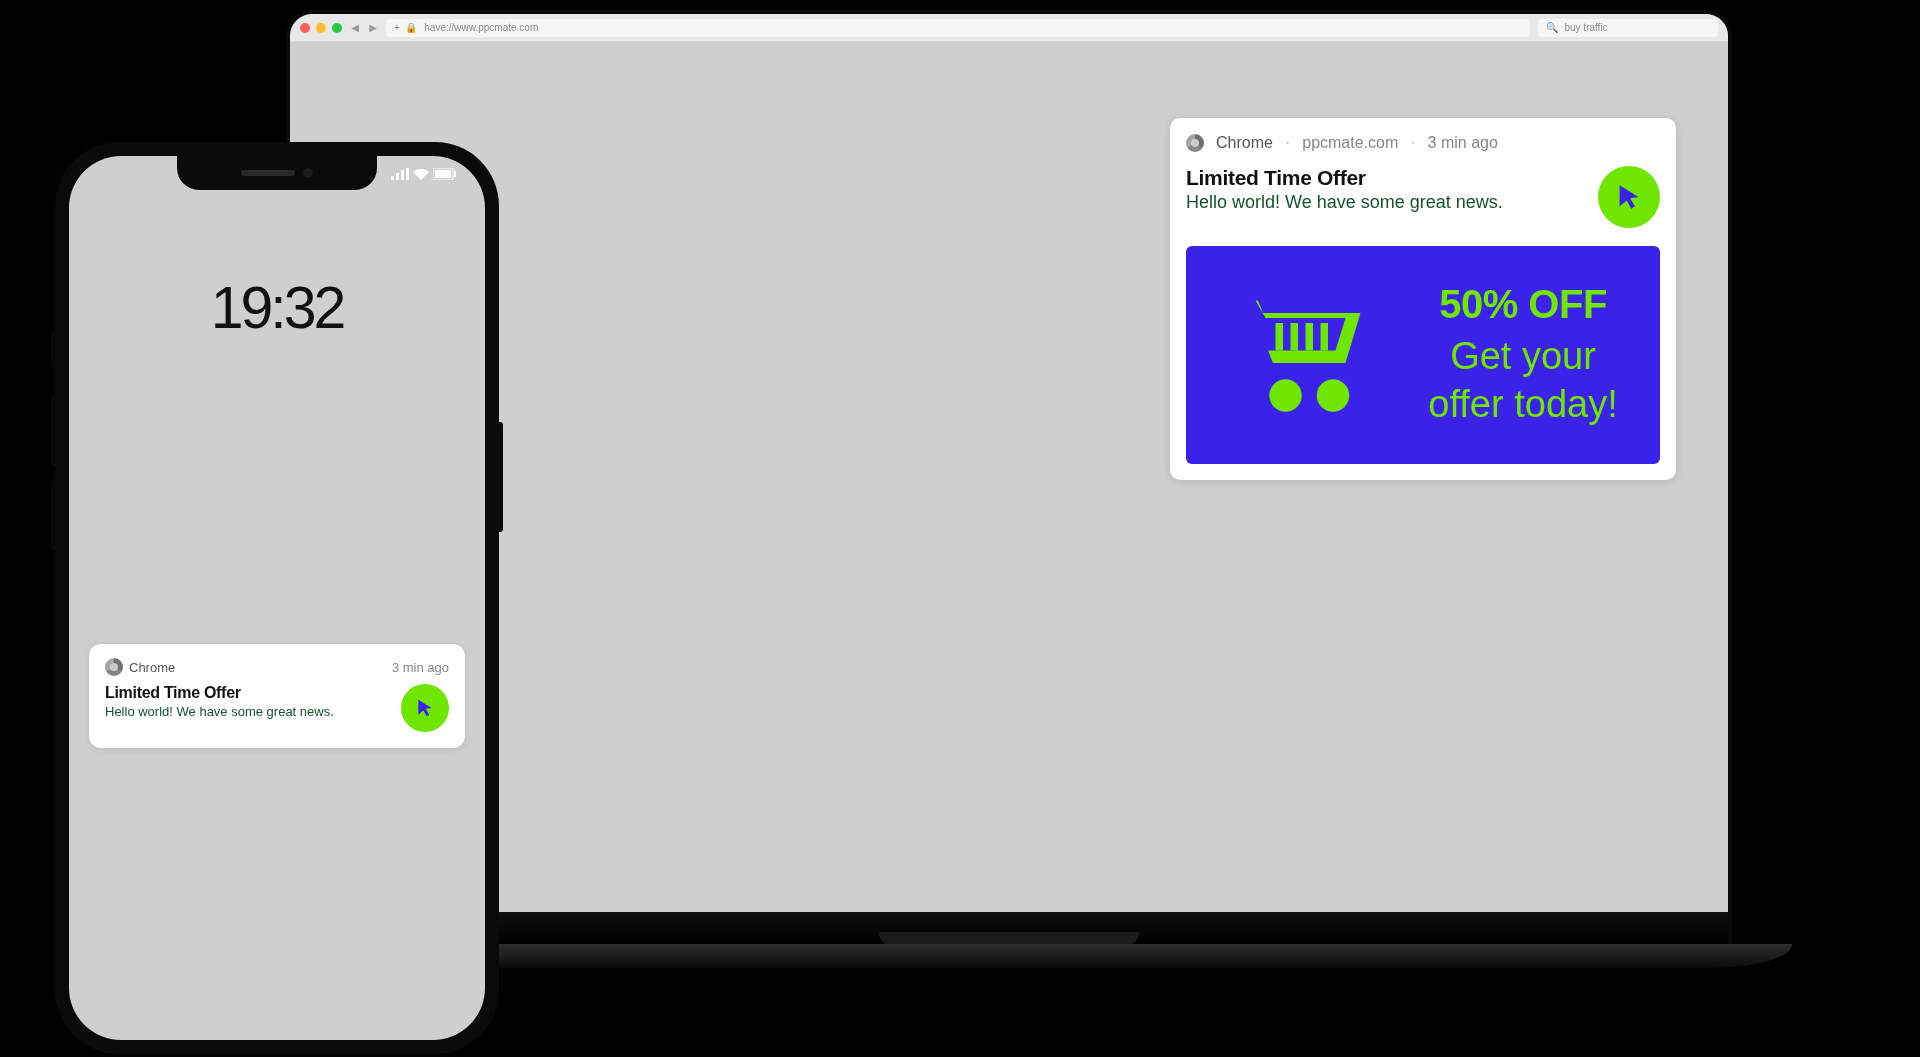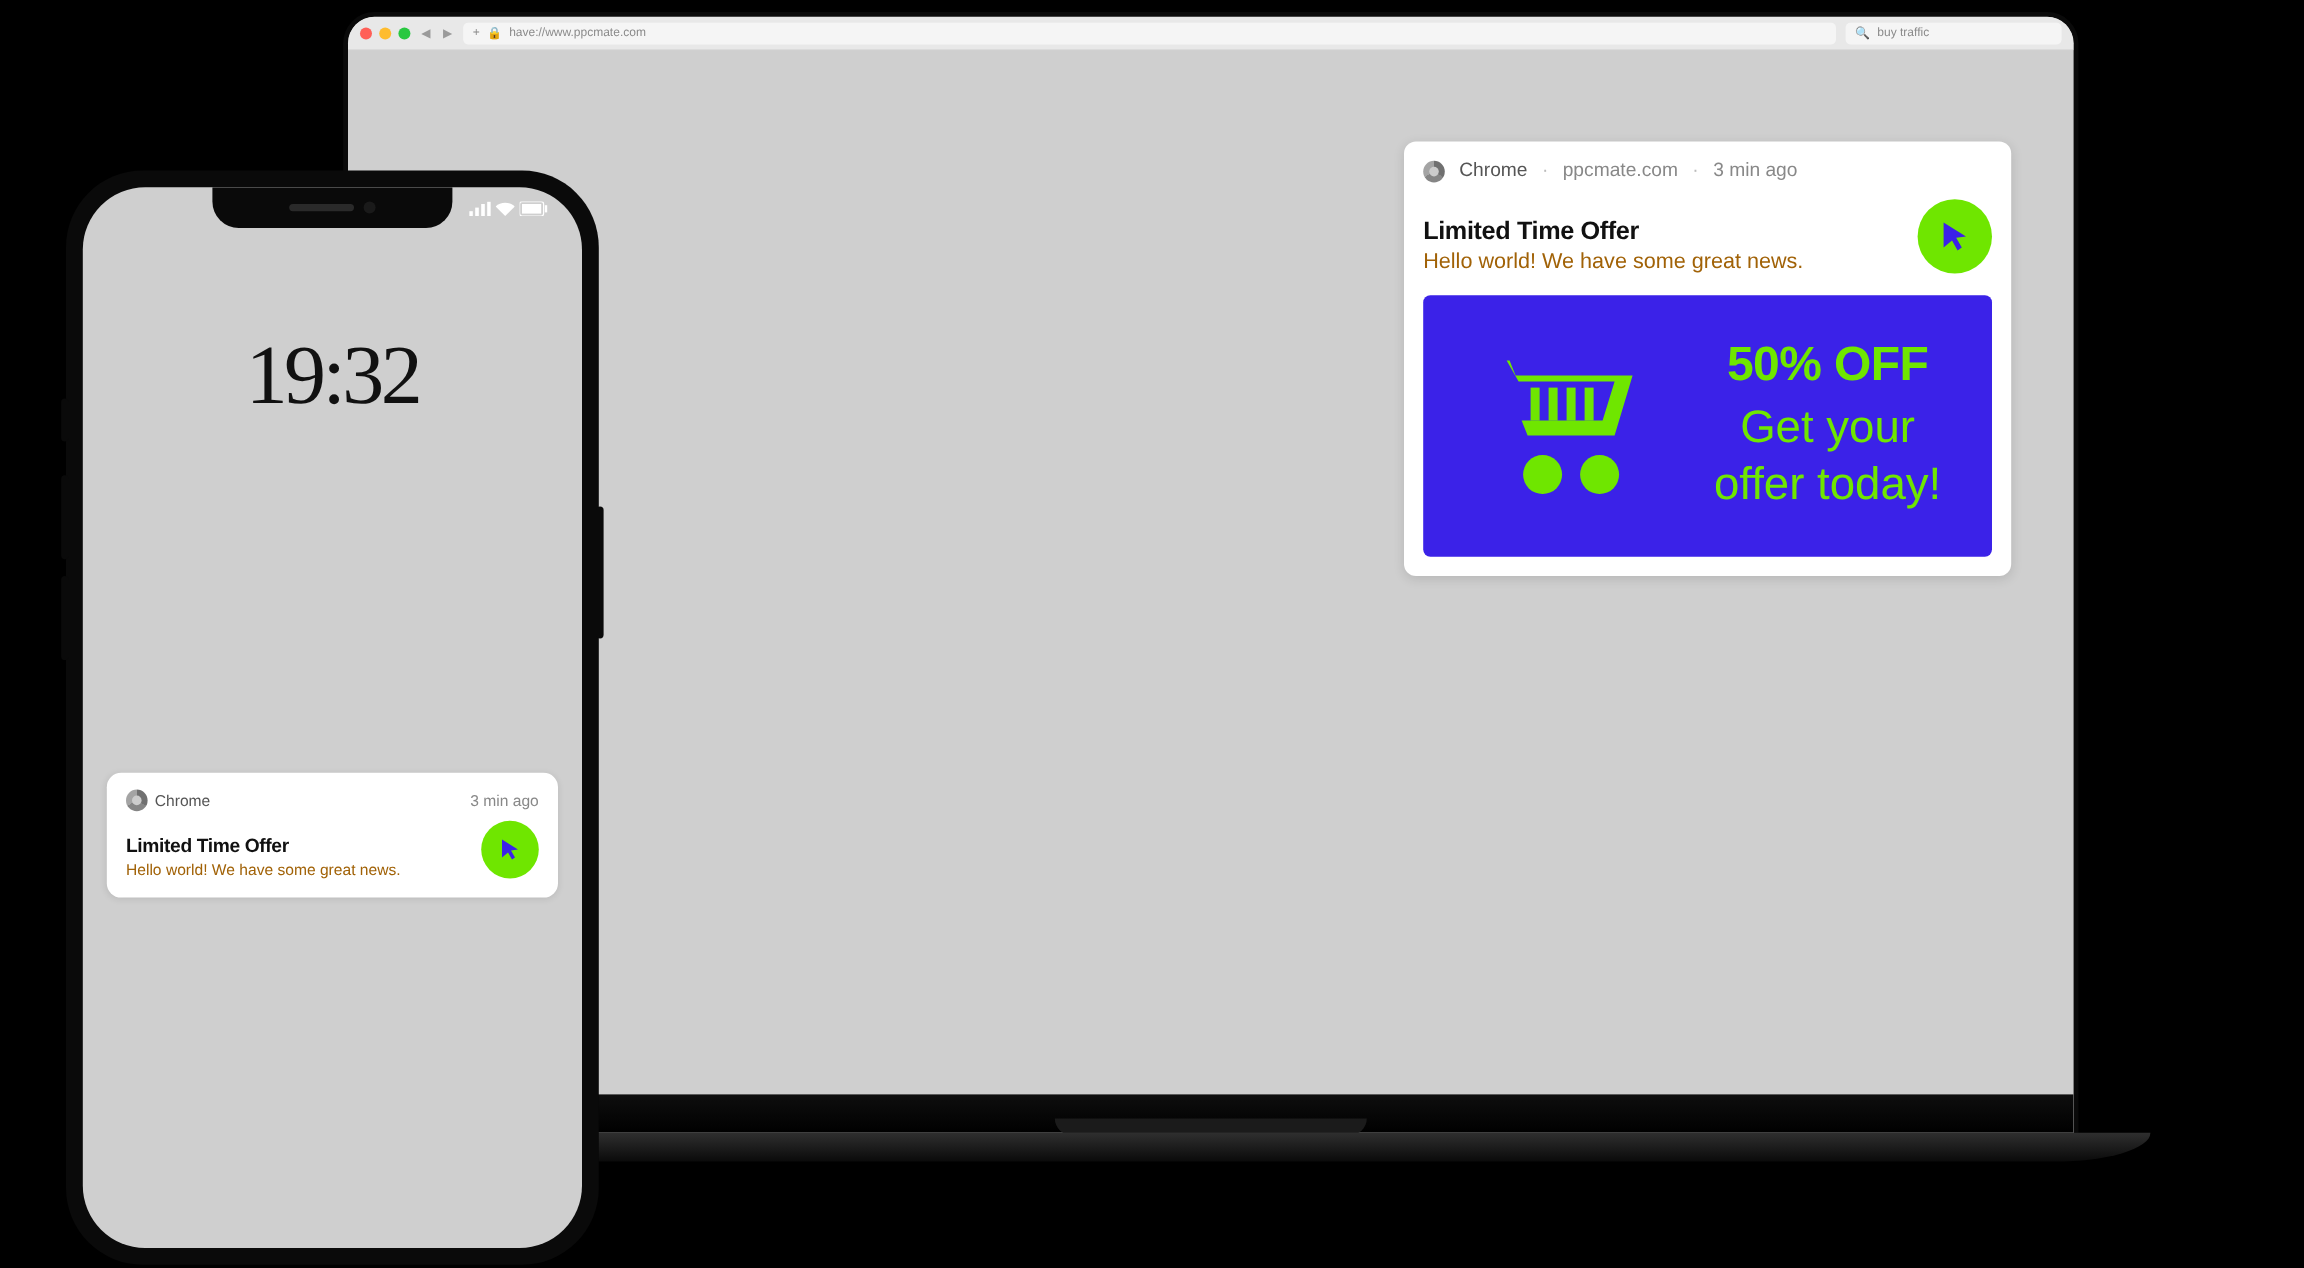--- a/index.html
+++ b/index.html
@@ -107,25 +107,25 @@
     width:18px;height:18px;border-radius:50%;
     background: conic-gradient(#ea4335 0 120deg,#34a853 120deg 240deg,#fbbc05 240deg 360deg);
     filter: grayscale(1) contrast(.6);
     position:relative;
   }
   .chrome-ico::after{content:"";position:absolute;inset:5px;background:#fff;border-radius:50%;}
   .chrome-ico::before{content:"";position:absolute;inset:7px;background:#4285f4;border-radius:50%;filter:grayscale(1);}
 
   .notif-body {
     margin-top: 14px;
-    display: flex; align-items: flex-end; gap: 18px;
+    display: flex; align-items: flex-start; gap: 18px;
   }
   .notif-text { flex:1; }
   .notif-title { font-weight:700; font-size:21px; color:#111; letter-spacing:-.3px; }
-  .notif-msg { font-size:18px; color:#a16207; margin-top:2px; }
+  .notif-msg { font-size:18px; color:#14532d; margin-top:2px; }
   .cursor-badge {
     width:62px;height:62px;border-radius:50%;
     background:#6fe600;
     display:flex;align-items:center;justify-content:center;
     flex-shrink:0;
   }
   .cursor-badge svg { width:28px;height:28px; }
 
   .promo {
     margin-top:18px;
@@ -174,21 +174,21 @@
     display:flex;align-items:center;gap:4px;
     color:#fff;font-size:11px;
   }
   .status-bar svg{height:12px;}
 
   .lockscreen{
     padding-top:118px;
     text-align:center;
     color:#111;
   }
-  .lock-time{font-size:70px;font-weight:300;letter-spacing:-3px;font-family:Liberation Serif, serif;}
+  .lock-time{font-size:59px;font-weight:300;letter-spacing:-3px;}
   .lock-date{font-size:21px;margin-top:-4px;color:#222;}
 
   .phone-notif{
     position:absolute;
     left:20px;right:20px;top:488px;
     background:#fff;border-radius:12px;
     padding:14px 16px 16px;
     box-shadow:0 1px 6px rgba(0,0,0,.1);
   }
   .phone-notif .notif-head{font-size:13px;justify-content:space-between;}

